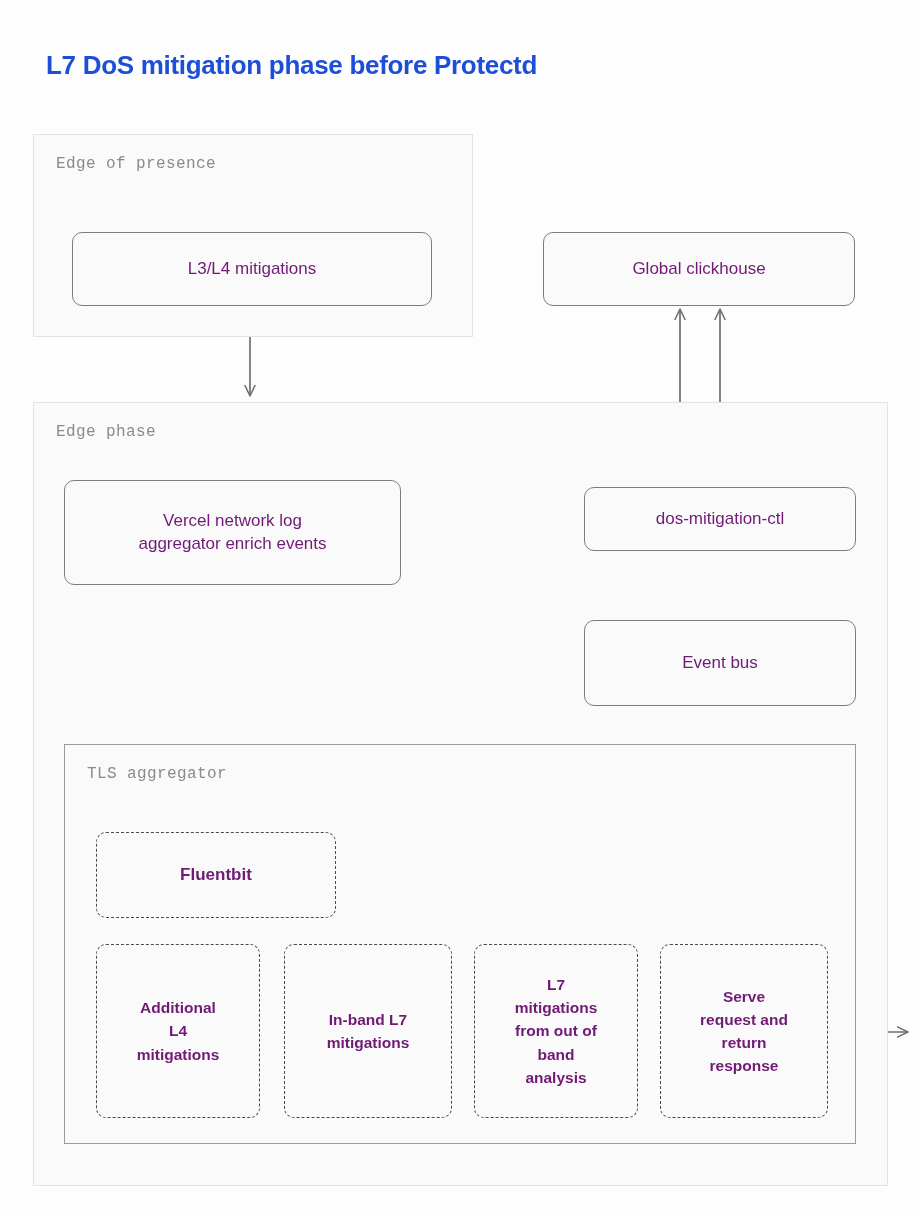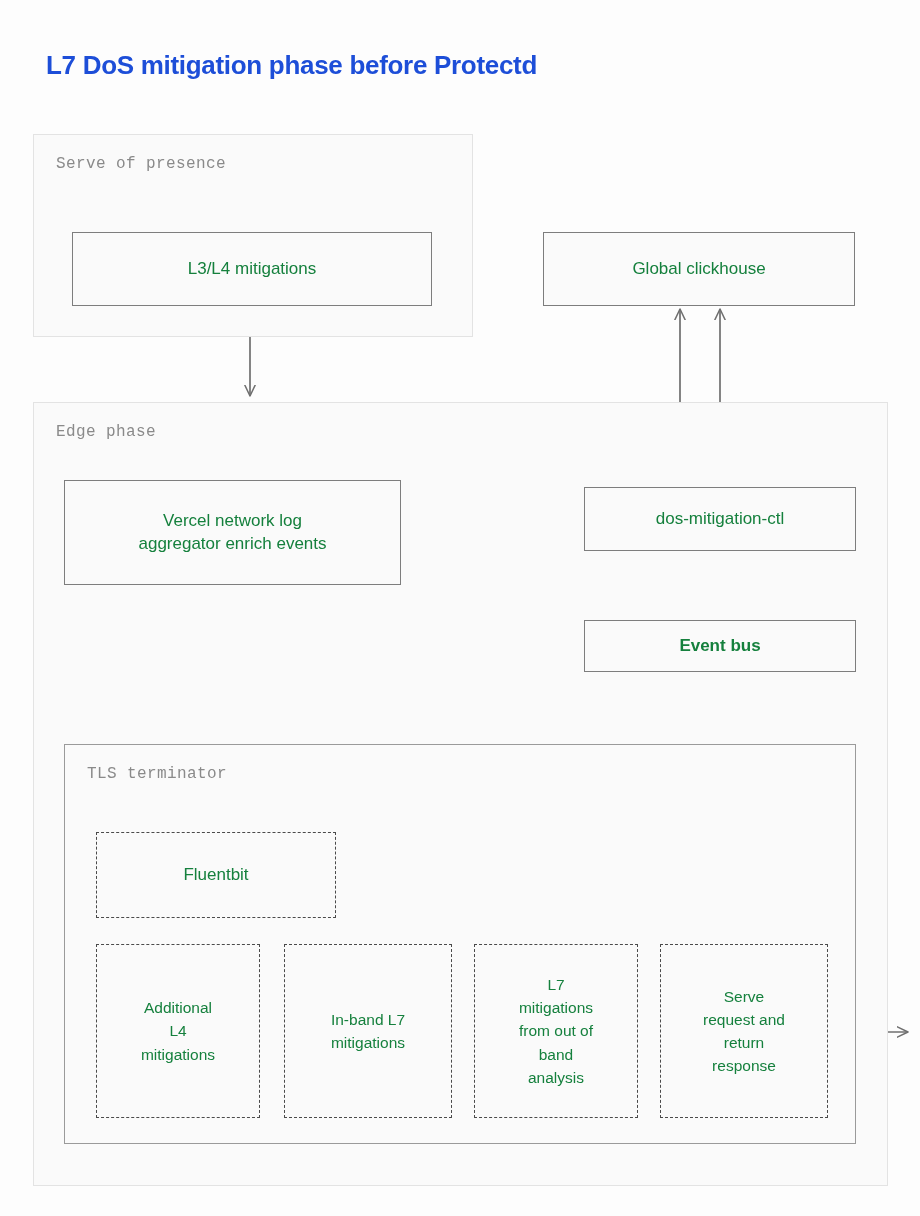--- a/index.html
+++ b/index.html
@@ -66,28 +66,30 @@
   .node {
     position: absolute;
     box-sizing: border-box;
     display: flex;
     align-items: center;
     justify-content: center;
     text-align: center;
     background: #fafafa;
     font-size: 17px;
     line-height: 1.35;
-    color: #15803d;
+    color: #701a75;
     padding: 4px 8px;
+    border-radius: 10px;
   }
   .node.solid {
     border: 1px solid #7d7d7d;
   }
   .node.dashed {
     border: 1px dashed #4a4a4a;
+    font-weight: bold;
   }
   .node.small {
     font-size: 15.5px;
     line-height: 1.5;
   }
   .node span { display: block; }
 </style>
 </head>
 <body>
 
@@ -122,21 +124,21 @@
       <path d="M 525 944 L 525 876 L 380 876"></path>
       <path d="M 750 944 L 750 886 Q 750 876 740 876 L 536 876"></path>
 
       <path d="M 452 1032 L 474 1032" marker-end="url(#ah)"></path>
 
       <path d="M 828 1032 L 908 1032" marker-end="url(#ah)"></path>
     </g>
   </svg>
 
   <div class="group group-outer" style="left:33px; top:134px; width:440px; height:203px;">
-    <div class="group-label">Serve of presence</div>
+    <div class="group-label">Edge of presence</div>
   </div>
   <div class="node solid" style="left:72px; top:232px; width:360px; height:74px;">
     <span>L3/L4 mitigations</span>
   </div>
 
   <div class="node solid" style="left:543px; top:232px; width:312px; height:74px;">
     <span>Global clickhouse</span>
   </div>
 
   <div class="group group-outer" style="left:33px; top:402px; width:855px; height:784px;">
@@ -147,26 +149,26 @@
     <div>
       <span>Vercel network log</span>
       <span>aggregator enrich events</span>
     </div>
   </div>
 
   <div class="node solid" style="left:584px; top:487px; width:272px; height:64px;">
     <span>dos-mitigation-ctl</span>
   </div>
 
-  <div class="node solid" style="left:584px; top:620px; width:272px; height:52px;font-weight:bold;">
+  <div class="node solid" style="left:584px; top:620px; width:272px; height:86px;">
     <span>Event bus</span>
   </div>
 
   <div class="group group-inner" style="left:64px; top:744px; width:792px; height:400px;">
-    <div class="group-label">TLS terminator</div>
+    <div class="group-label">TLS aggregator</div>
   </div>
 
   <div class="node dashed" style="left:96px; top:832px; width:240px; height:86px;">
     <span>Fluentbit</span>
   </div>
 
   <div class="node dashed small" style="left:96px; top:944px; width:164px; height:174px;">
     <div>
       <span>Additional</span>
       <span>L4</span>

